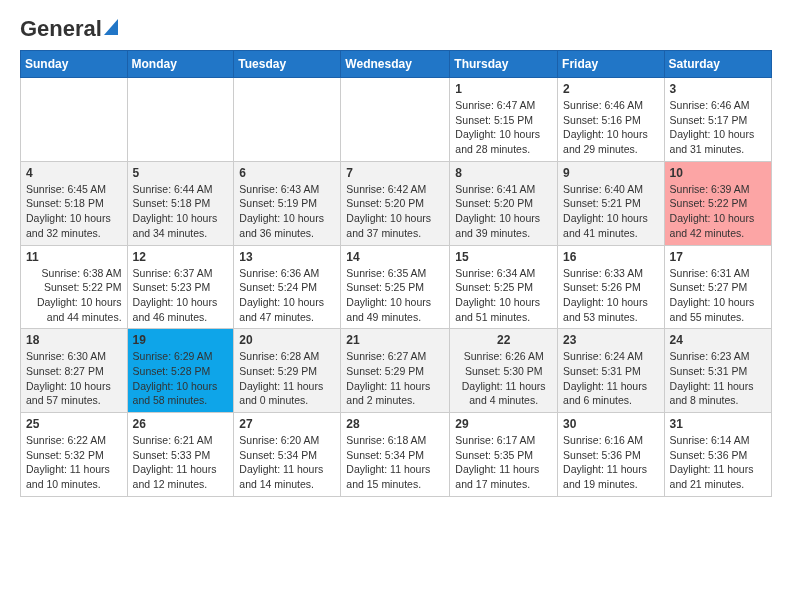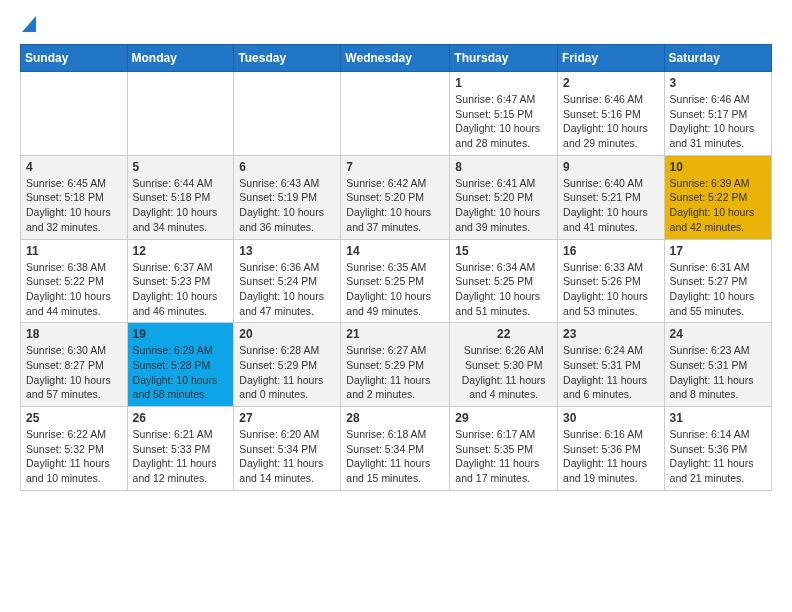--- a/index.html
+++ b/index.html
@@ -76,20 +76,21 @@
     .empty-cell {
       background: #fff !important;
     }
   </style>
 </head>
 <body>
 
 <div class="header-section">
   <div class="logo">
     <div class="logo-top">
+      <span style="font-size:22px;font-weight:bold;color:#333;">General</span>
       <span style="display:inline-block;margin-left:2px;vertical-align:middle;">
         <svg width="14" height="16" viewBox="0 0 14 16">
             <polygon points="0,16 14,16 14,0" fill="#2176c7"></polygon>
           </svg>
       </span>
     </div>
     <div>
       <span style="font-size:22px;font-weight:bold;color:#2176c7;"></span>
     </div>
   </div>
@@ -166,31 +167,31 @@
           <div class="day-info" style="white-space: pre-line;">Sunrise: 6:41 AM
 Sunset: 5:20 PM
 Daylight: 10 hours and 39 minutes.</div>
         </td>
         <td style="background: rgb(242, 242, 242);">
           <span class="day-number">9</span>
           <div class="day-info" style="white-space: pre-line;">Sunrise: 6:40 AM
 Sunset: 5:21 PM
 Daylight: 10 hours and 41 minutes.</div>
         </td>
-        <td style="background: #eab308;">
+        <td style="background: #fca5a5;">
           <span class="day-number">10</span>
           <div class="day-info" style="white-space: pre-line;">Sunrise: 6:39 AM
 Sunset: 5:22 PM
 Daylight: 10 hours and 42 minutes.</div>
         </td>
       </tr>
       <tr>
         <td>
           <span class="day-number">11</span>
-          <div class="day-info" style="white-space: pre-line;">Sunrise: 6:38 AM
+          <div class="day-info" style="white-space: pre-line; text-align: right;">Sunrise: 6:38 AM
 Sunset: 5:22 PM
 Daylight: 10 hours and 44 minutes.</div>
         </td>
         <td>
           <span class="day-number">12</span>
           <div class="day-info" style="white-space: pre-line;">Sunrise: 6:37 AM
 Sunset: 5:23 PM
 Daylight: 10 hours and 46 minutes.</div>
         </td>
         <td>

